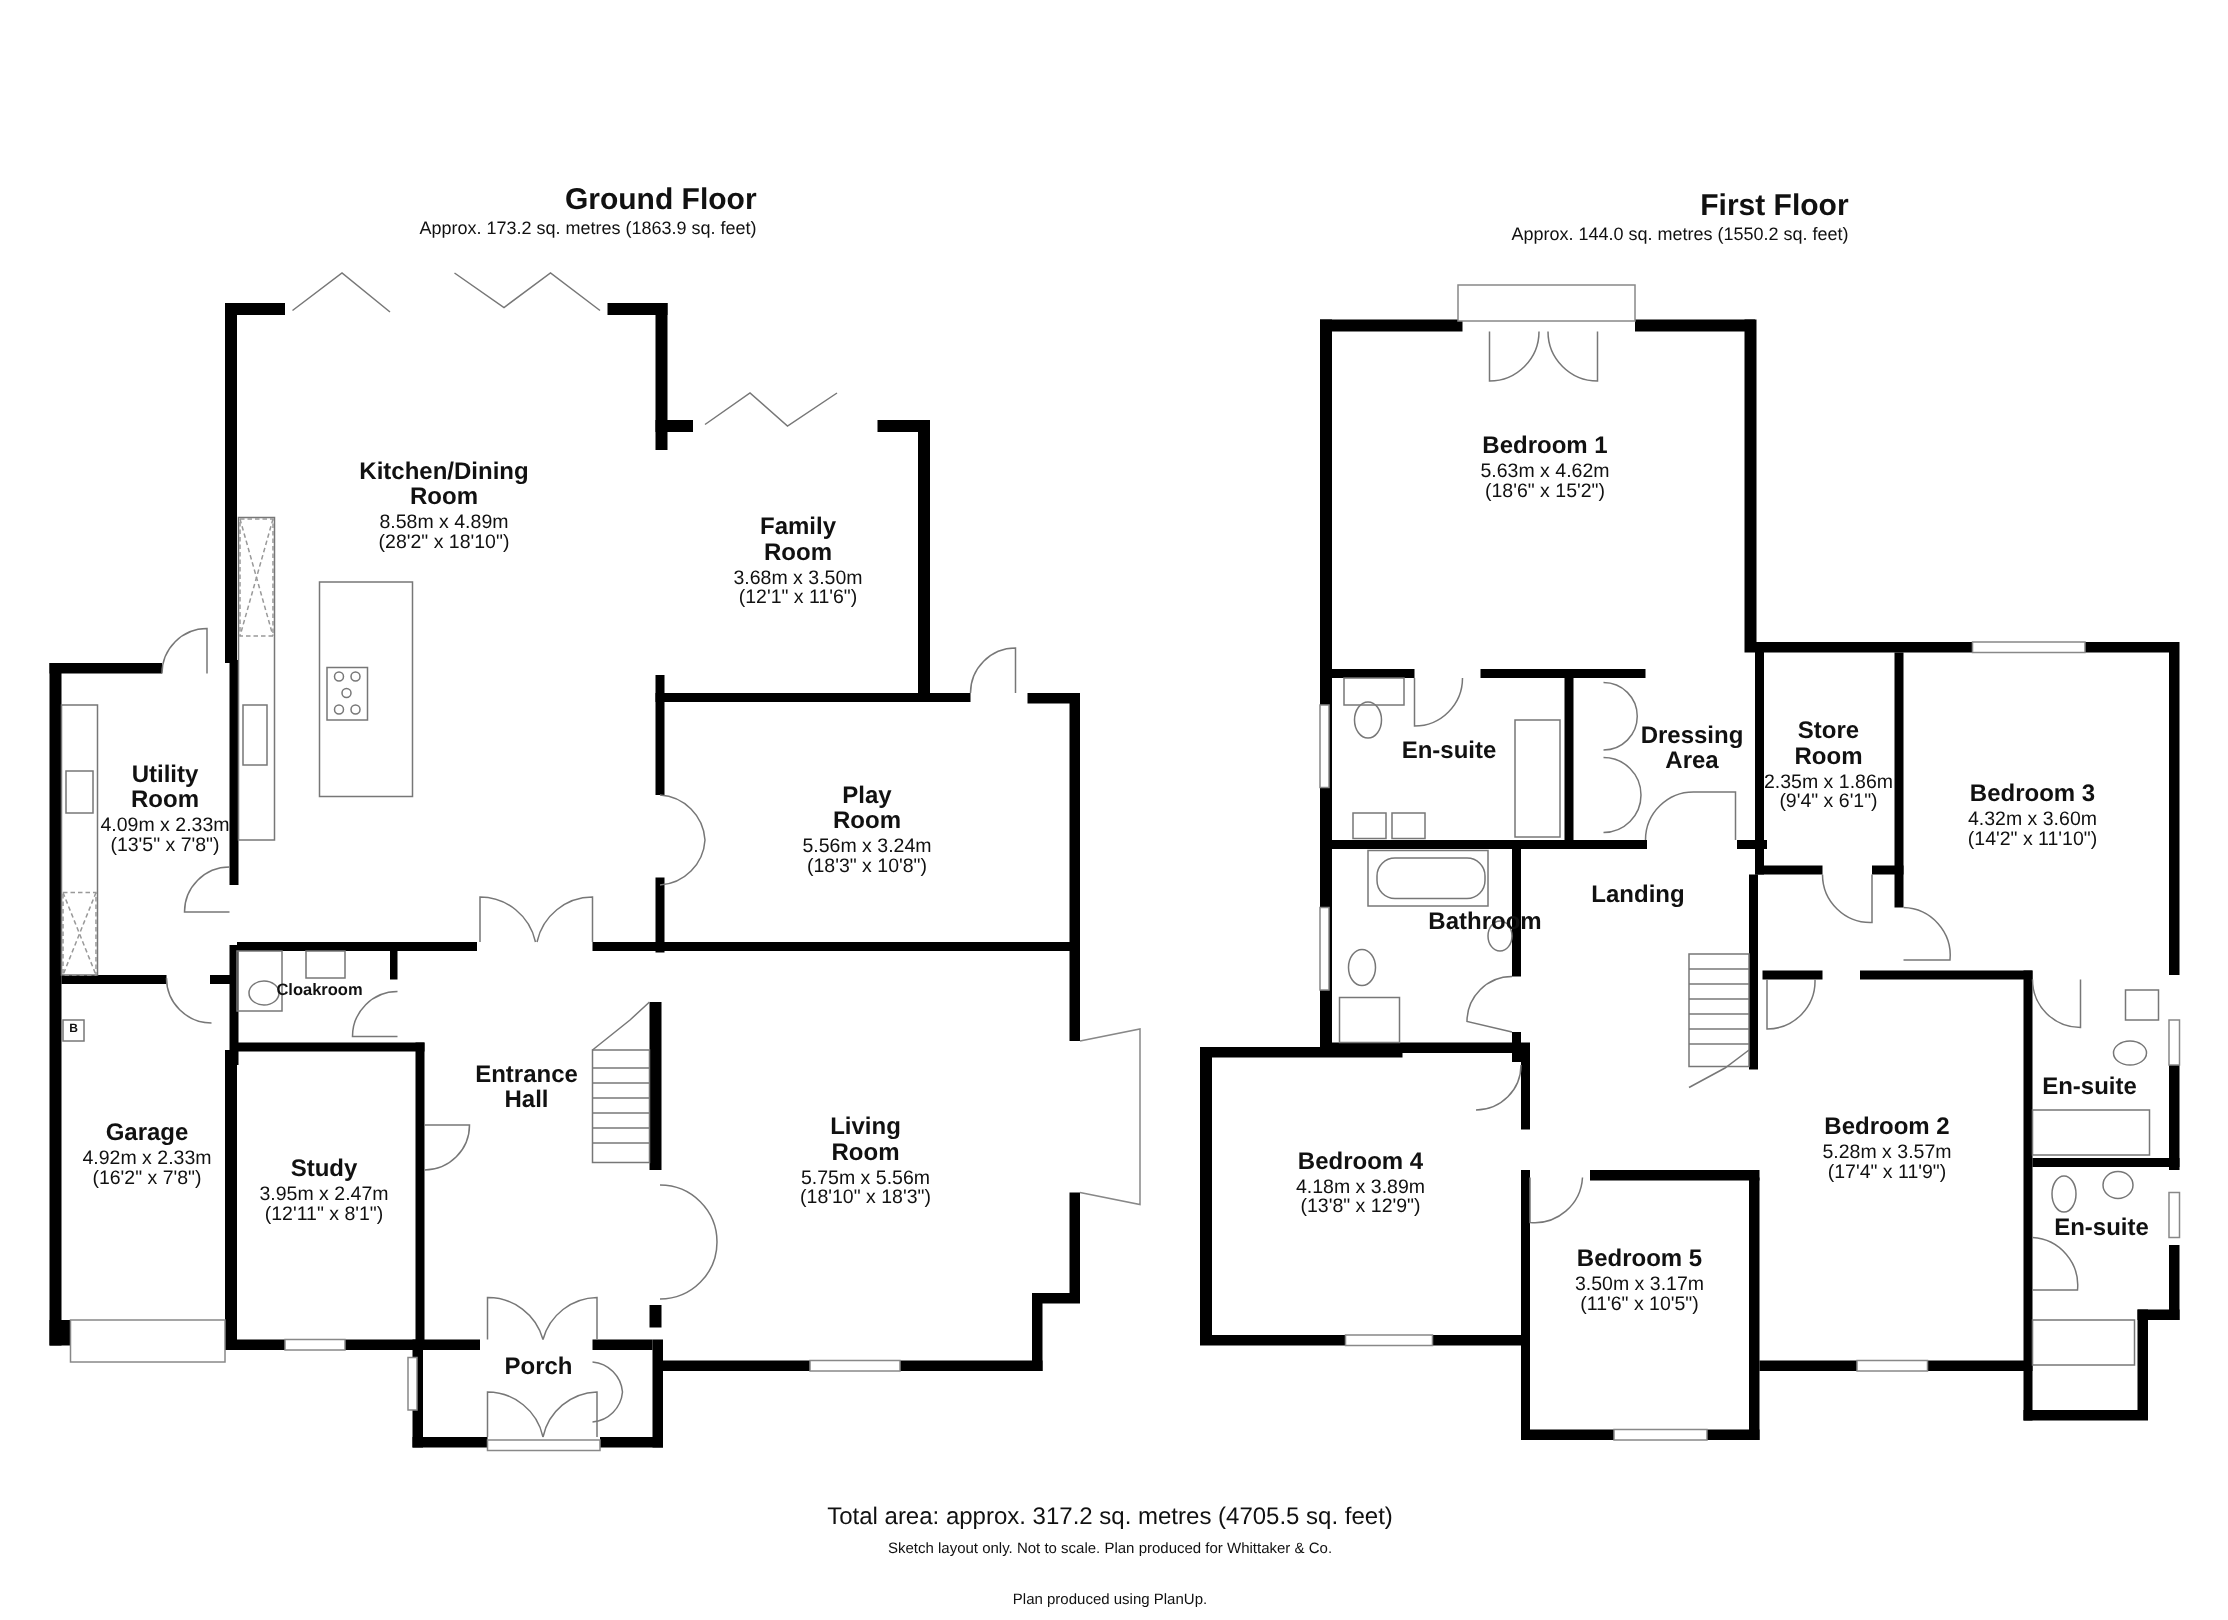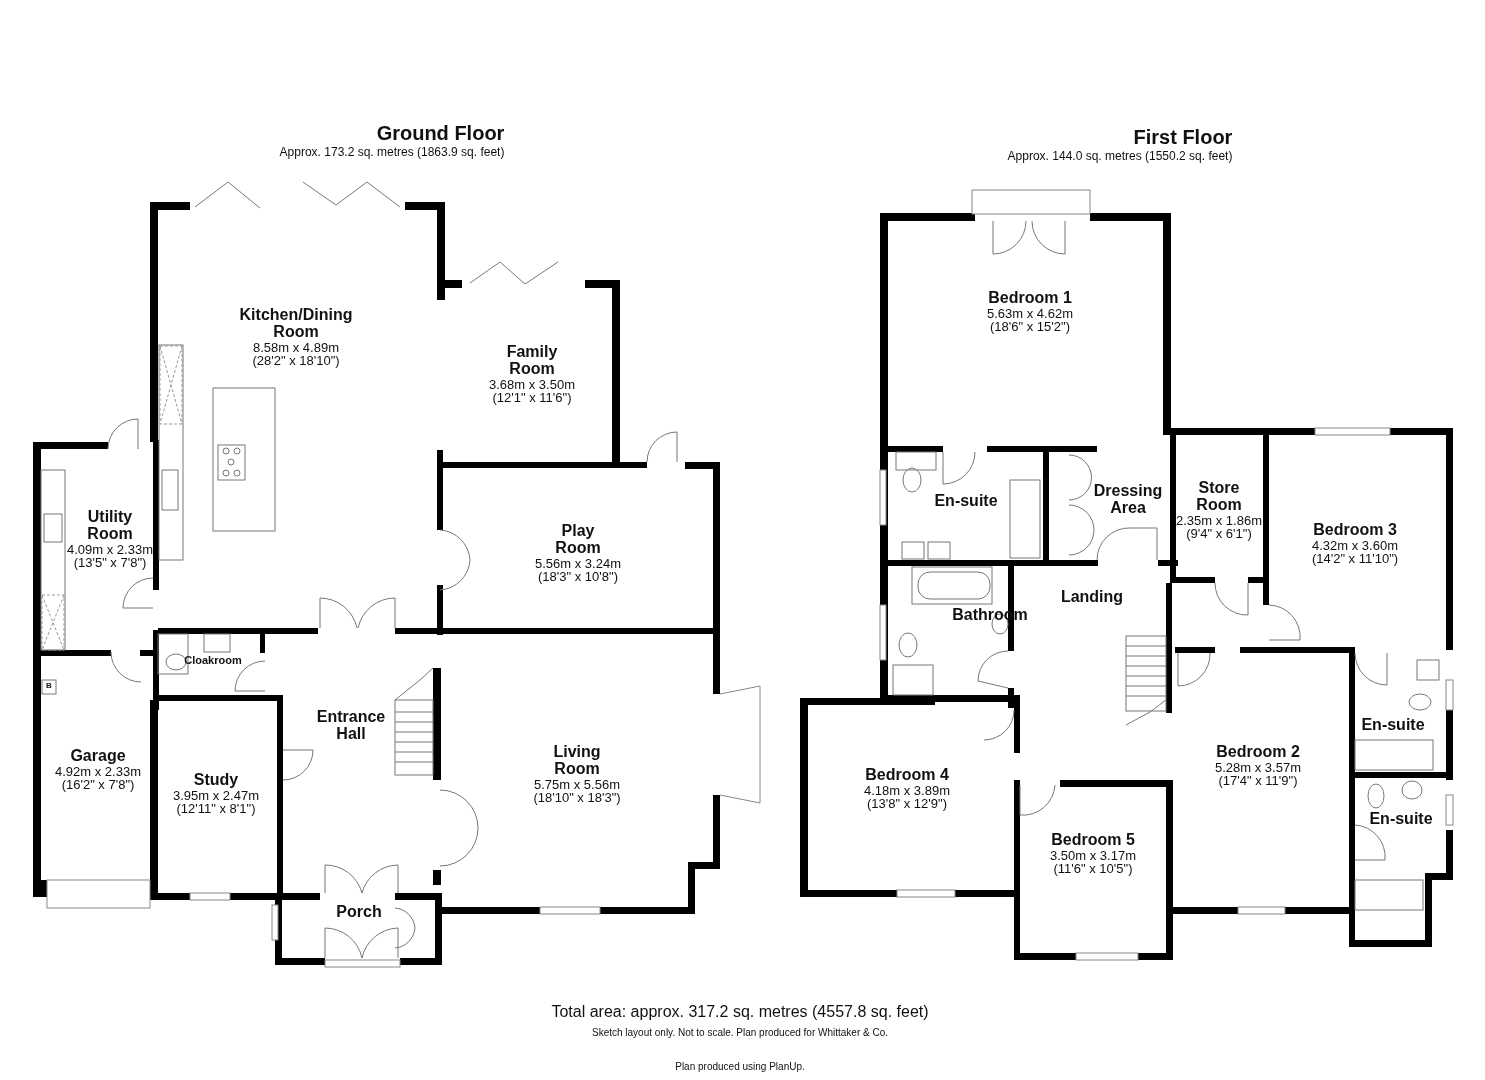--- a/index.html
+++ b/index.html
@@ -369,16 +369,16 @@
   <span class="dim">4.18m x 3.89m</span>
   <span class="dim">(13'8" x 12'9")</span>
 </div>
 <div class="lbl" style="left:1093px; top:832px;">
   <span class="name">Bedroom 5</span>
   <span class="dim">3.50m x 3.17m</span>
   <span class="dim">(11'6" x 10'5")</span>
 </div>
 
 <div class="footer" style="top:1003px;">
-  <span class="total">Total area: approx. 317.2 sq. metres (4557.8 sq. feet)</span>
+  <span class="total">Total area: approx. 317.2 sq. metres (4705.5 sq. feet)</span>
   <span class="note">Sketch layout only. Not to scale. Plan produced for Whittaker &amp; Co.</span>
   <span class="credit">Plan produced using PlanUp.</span>
 </div>
 
 </body></html>

